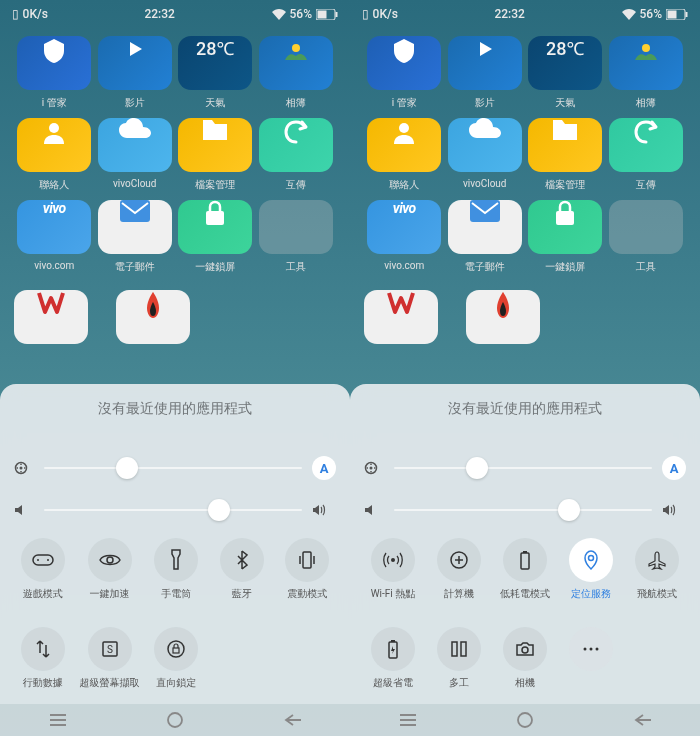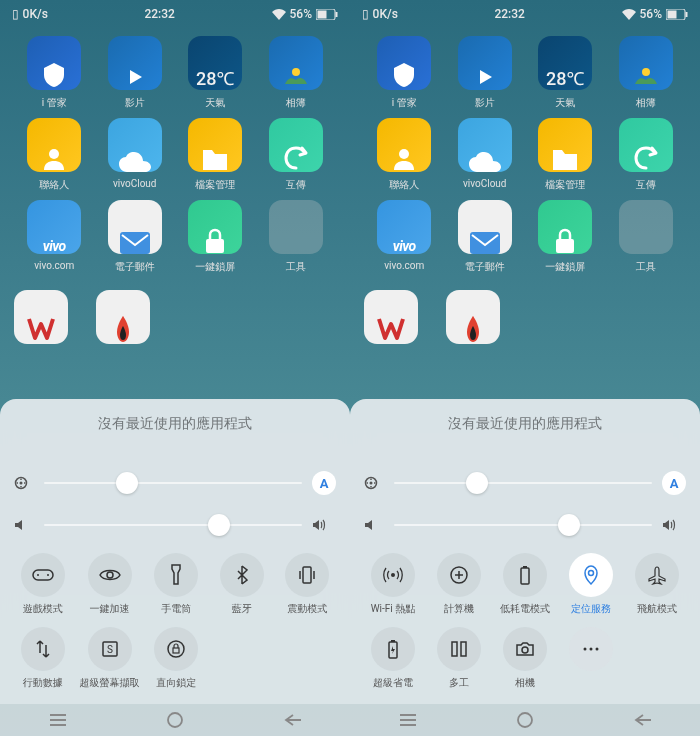--- a/index.html
+++ b/index.html
@@ -2,21 +2,21 @@
 <html><head>
 <meta charset="utf-8">
 <style>
 *{margin:0;padding:0;box-sizing:border-box;font-family:-apple-system,BlinkMacSystemFont,"Segoe UI",Roboto,sans-serif}
 body{width:700px;height:736px;display:flex;background:#000;overflow:hidden}
 .screen{width:350px;height:736px;position:relative;background:linear-gradient(180deg,#2a6b7d 0%,#3a7a8a 30%,#4a8a95 60%,#5d9aa5 100%)}
 .status-bar{height:28px;display:flex;align-items:center;justify-content:space-between;padding:0 12px;color:#e8e8e8;font-size:12px;font-weight:500}
 .status-left,.status-right{display:flex;align-items:center;gap:4px}
 .apps-grid{display:grid;grid-template-columns:repeat(4,1fr);gap:8px 0;padding:8px 14px}
 .app-item{display:flex;flex-direction:column;align-items:center;gap:6px}
-.app-icon{width:54px;height:54px;border-radius:13px;display:flex;align-items:flex-end;justify-content:center;font-size:28px;color:#fff}
+.app-icon{width:74px;height:54px;border-radius:13px;display:flex;align-items:flex-start;justify-content:center;font-size:28px;color:#fff}
 .app-label{font-size:10px;color:#e0e0e0;text-align:center;white-space:nowrap}
 .ic-imanager{background:linear-gradient(135deg,#1e5fb4,#2970d6)}
 .ic-video{background:linear-gradient(135deg,#1a6bb0,#2280d4)}
 .ic-weather{background:linear-gradient(135deg,#0a4570,#0d5687);color:#f0f0f0;font-size:18px;font-weight:500}
 .ic-album{background:linear-gradient(135deg,#1a6bb0,#2280d4)}
 .ic-contacts{background:linear-gradient(135deg,#f5b800,#ffc720)}
 .ic-cloud{background:linear-gradient(135deg,#3ca5e0,#4db5ed)}
 .ic-files{background:linear-gradient(135deg,#f5b800,#ffc720)}
 .ic-share{background:linear-gradient(135deg,#30c9a0,#3dd4ab)}
 .ic-vivo{background:linear-gradient(135deg,#3595e0,#4aa5ea);font-size:14px;font-weight:bold;font-style:italic;letter-spacing:-0.5px}
@@ -28,21 +28,21 @@
 .ic-fire{background:#f0f0f0}
 .app-row-partial{padding:8px 14px;display:flex;gap:28px}
 .panel{position:absolute;bottom:32px;left:0;right:0;background:rgba(225,232,235,0.95);border-radius:16px 16px 0 0;padding:16px 14px 14px;backdrop-filter:blur(10px)}
 .panel-title{text-align:center;font-size:14px;color:#707578;margin-bottom:36px}
 .slider-row{display:flex;align-items:center;gap:10px;margin-bottom:14px}
 .slider-icon{width:20px;text-align:center;color:#555;font-size:13px}
 .slider-end{width:24px;height:24px;border-radius:50%;background:#fff;display:flex;align-items:center;justify-content:center;font-size:13px;font-weight:bold;color:#3080e0}
 .slider-track{flex:1;height:28px;display:flex;align-items:center;position:relative}
 .slider-line{position:absolute;height:2px;width:100%;background:rgba(255,255,255,0.65);border-radius:2px}
 .slider-thumb{position:absolute;width:22px;height:22px;border-radius:50%;background:#fff;box-shadow:0 1px 3px rgba(0,0,0,0.2);top:50%;transform:translate(-50%,-50%)}
-.toggles{display:grid;grid-template-columns:repeat(5,1fr);gap:11px 8px}
+.toggles{display:grid;grid-template-columns:repeat(5,1fr);gap:26px 8px}
 .toggle{display:flex;flex-direction:column;align-items:center;gap:5px}
 .toggle-circle{width:44px;height:44px;border-radius:50%;background:rgba(200,208,212,0.6);display:flex;align-items:center;justify-content:center;font-size:18px;color:#333}
 .toggle-circle.active{background:#fff;color:#3080e0}
 .toggle-label{font-size:10px;color:#555;text-align:center;white-space:nowrap}
 .toggle-label.active{color:#3080e0}
 .navbar{position:absolute;bottom:0;left:0;right:0;height:32px;display:flex;align-items:center;justify-content:space-around;background:rgba(220,225,227,0.85)}
 .nav-btn{width:40px;height:20px;display:flex;align-items:center;justify-content:center;color:#888}
 svg{display:block}
 </style>
 </head>

